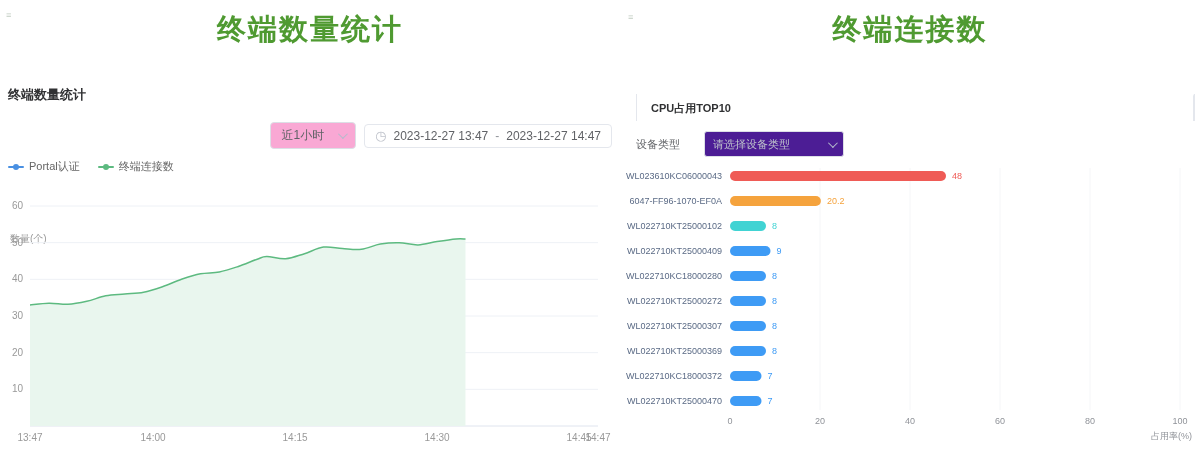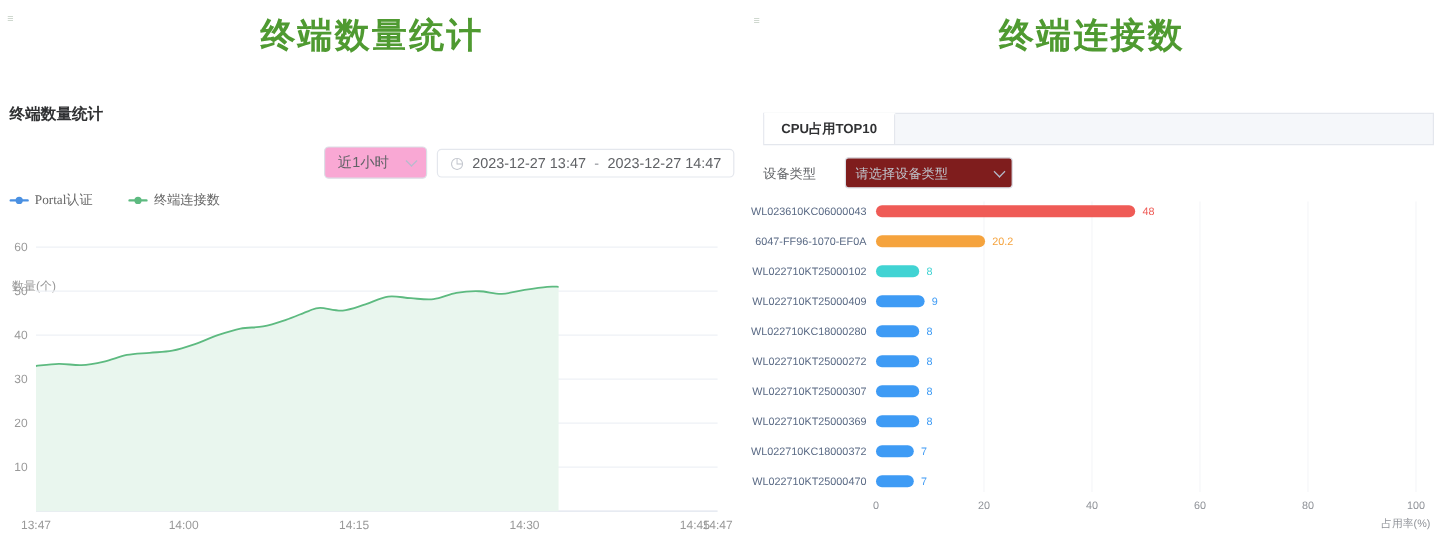--- a/index.html
+++ b/index.html
@@ -19,38 +19,38 @@
   .controls { position:absolute; right:8px; top:122px; display:flex; align-items:center; gap:8px; }
   .select-box { display:inline-flex; align-items:center; gap:14px; border:1px solid #dcdfe6; border-radius:4px;
                 background:#f9a8d4; padding:4px 10px; font-size:12px; color:#606266; cursor:pointer; }
   .chevron { width:7px; height:7px; border-right:1px solid #b4bccc; border-bottom:1px solid #b4bccc;
              transform:rotate(45deg) translateY(-2px); display:inline-block; }
   .date-box { display:inline-flex; align-items:center; gap:7px; border:1px solid #e4e7ed; border-radius:4px;
               background:#fff; padding:4px 10px; font-size:12px; color:#606266; cursor:pointer; }
   .clock-glyph { color:#c0c4cc; font-size:13px; line-height:1; }
   .date-sep { color:#909399; }
 
-  .legend { position:absolute; left:8px; top:159px; display:flex; gap:30px;font-family:Liberation Serif, serif; }
+  .legend { position:absolute; left:8px; top:159px; display:flex; gap:18px; }
   .legend-item { display:flex; align-items:center; gap:5px; font-size:11px; color:#666; cursor:pointer; }
   .lg-line { width:16px; height:2px; border-radius:1px; position:relative; display:inline-block; }
   .lg-dot { position:absolute; left:5px; top:-2px; width:6px; height:6px; border-radius:50%; display:inline-block; }
 
   .y-unit { position:absolute; left:10px; top:184px; font-size:10px; color:#999;margin-top:48px; }
 
   .line-chart-wrap { position:absolute; left:0; top:196px; width:620px; height:250px; }
 
   
   .tabs { position:absolute; left:16px; right:5px; top:94px; height:27px; display:flex;
-          background:#f5f7fa; border:1px solid #e4e7ed; }
+          background:#f5f7fa; border:1px solid #e4e7ed;flex-direction:column; }
   .tab { padding:0 14px; line-height:25px; font-size:11px; color:#909399; cursor:pointer; white-space:nowrap; }
   .tab.active { background:#fff; color:#303133; font-weight:bold; border-right:1px solid #e4e7ed; margin-top:-1px; border-top:2px solid #fff; }
 
   .filter-row { position:absolute; left:16px; top:131px; display:flex; align-items:center; gap:24px; }
   .filter-label { font-size:11px; color:#606266; }
-  .filter-select { width:140px; height:26px; border:1px solid #dcdfe6; border-radius:3px; background:#7f1d1d;
+  .filter-select { width:140px; height:26px; border:1px solid #dcdfe6; border-radius:3px; background:#4c1d95;
                    display:flex; align-items:center; justify-content:space-between; padding:0 8px; cursor:pointer; }
   .filter-placeholder { font-size:11px; color:#bfc4cc; }
 
   .bar-chart-wrap { position:absolute; left:0; top:162px; width:580px; height:290px; }
 
   svg text { font-family:"Liberation Sans",sans-serif; }
 </style>
 </head>
 <body>
 

